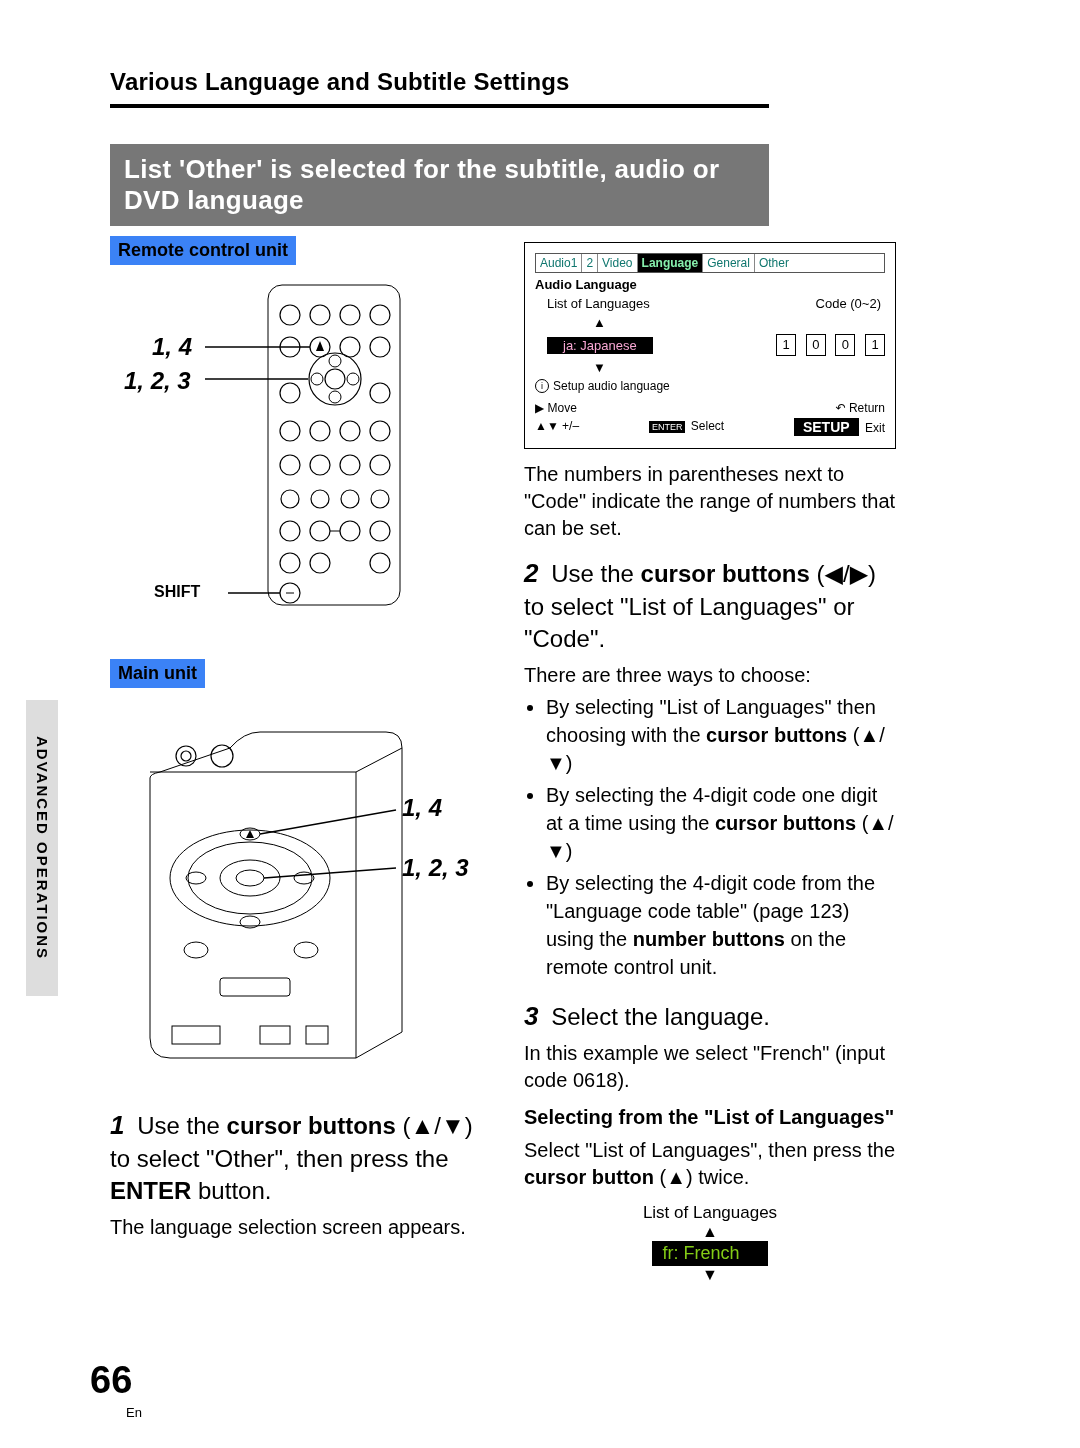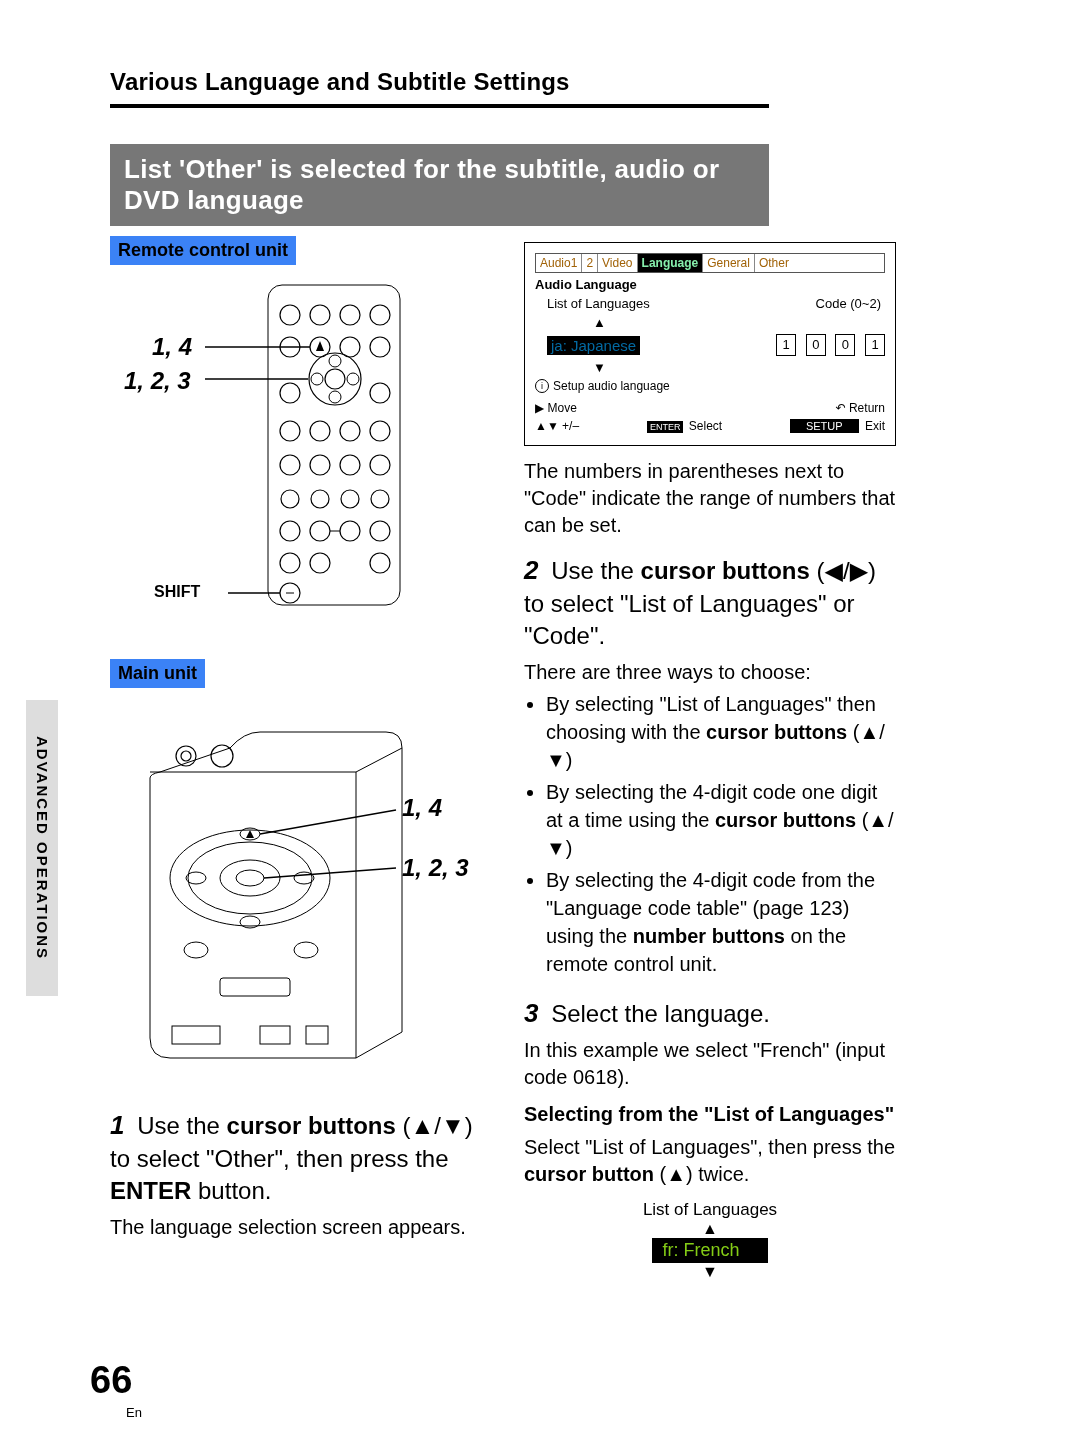--- a/index.html
+++ b/index.html
@@ -124,39 +124,39 @@
     width: 350px;
   }
   .osd-tabs {
     border: 1px solid #555;
     display: flex;
     font-size: 12px;
   }
   .osd-tab {
     padding: 2px 4px;
     border-right: 1px solid #888;
-    color: #a16207;
+    color: #0f766e;
   }
   .osd-tab.active {
     background: #000;
     color: #86efac;
     font-weight: bold;
   }
   .osd-tab:last-child { border-right: none; }
   .osd-row {
     display: flex;
     align-items: center;
     font-size: 13px;
     margin-top: 4px;
   }
   .osd-selected {
     background: #000;
-    color: #0369a1;
-    padding: 1px 4px;
-    font-size: 15px;
+    color: #f9a8d4;
+    padding: 1px 16px;
+    font-size: 13px;
   }
   .code-box {
     display: inline-block;
     border: 1px solid #000;
     width: 18px;
     height: 20px;
     text-align: center;
     line-height: 20px;
     font-size: 13px;
     margin-left: 6px;
@@ -173,23 +173,24 @@
   .osd-enter {
     background: #000;
     color: #fff;
     font-size: 9px;
     padding: 1px 3px;
     margin-right: 2px;
   }
   .osd-setup {
     background: #000;
     color: #fff;
-    font-size: 11px;
-    padding: 1px 16px;
+    font-size: 14px;
+    padding: 1px 9px;
     margin-right: 3px;
+    font-weight: bold;
   }
   .lang-list-fig {
     text-align: center;
     margin-top: 12px;
   }
   .lang-list-box {
     display: inline-block;
     background: #000;
     color: #84cc16;
     padding: 2px 28px 2px 10px;

